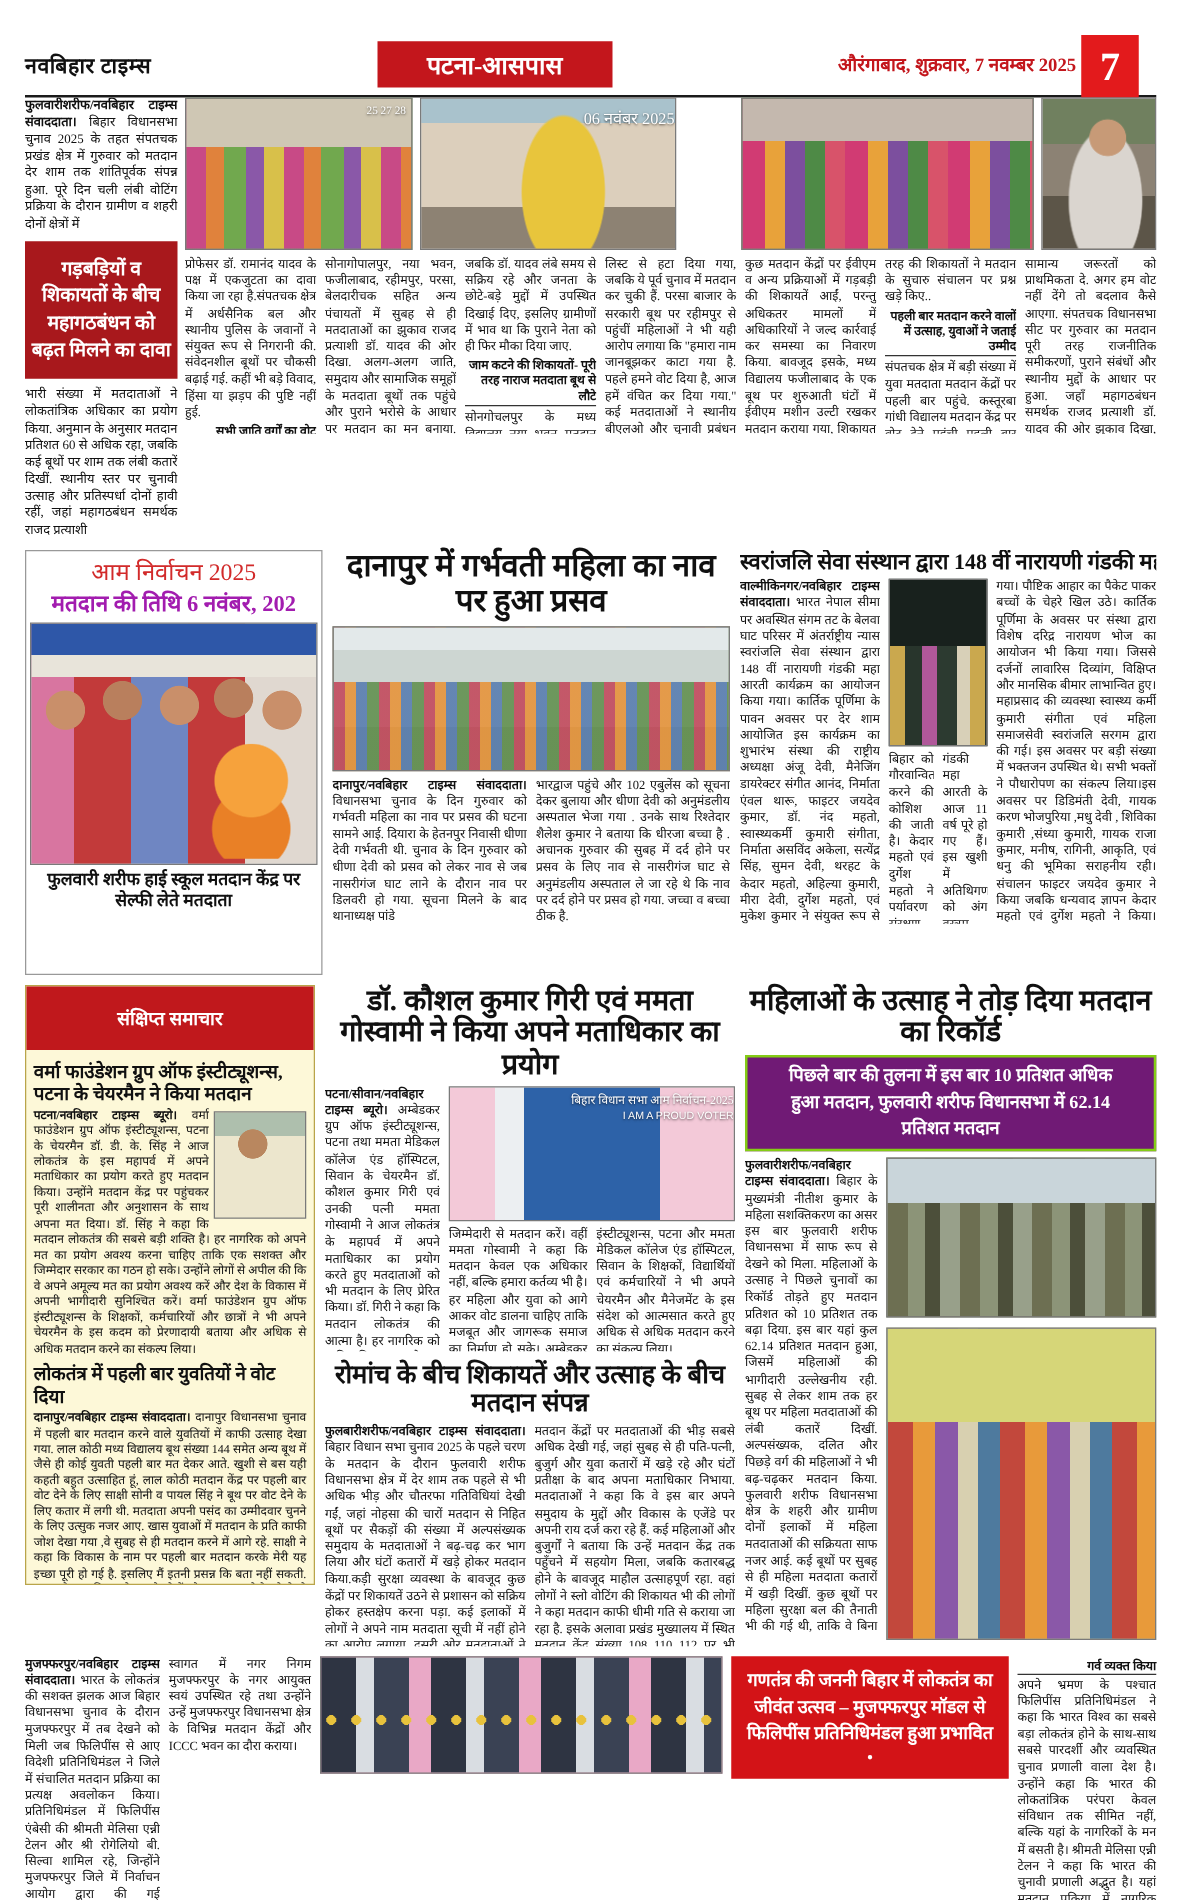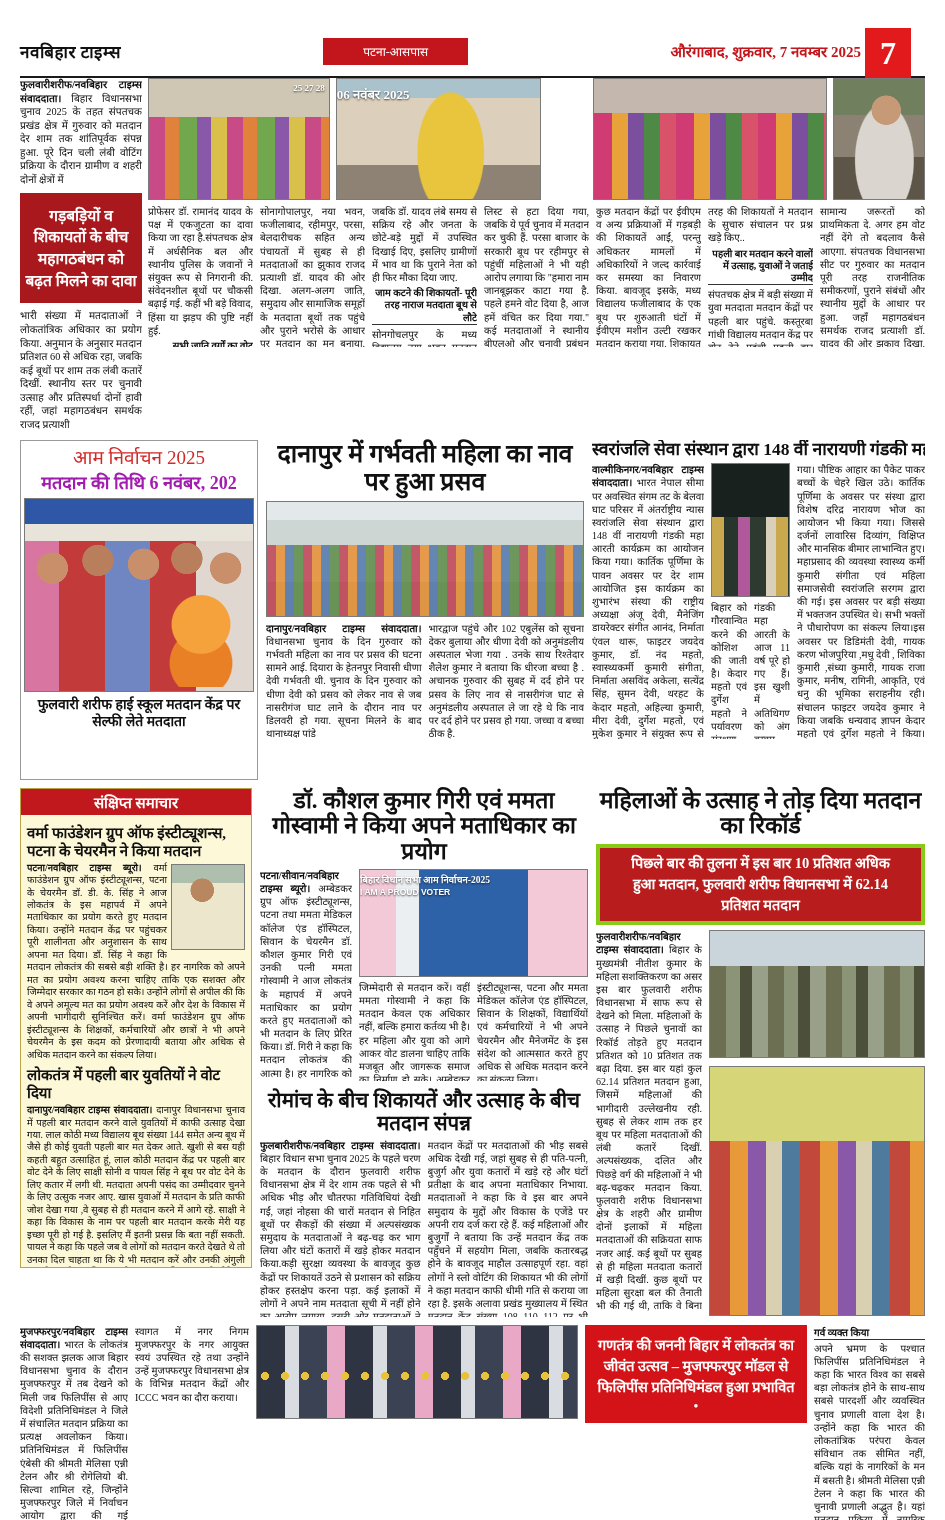--- a/index.html
+++ b/index.html
@@ -3,34 +3,34 @@
 <meta charset="utf-8">
 <style>
   html,body{margin:0;padding:0;background:#e8e8e8}
   .page{width:945px;height:1520px;margin:0 auto;background:#fff;position:relative;overflow:hidden;
         font-family:"Liberation Serif","DejaVu Serif",serif;color:#101010}
   .inner{padding:0 20px}
   
   .hdr{position:relative;margin:26px 20px 0 20px;border-bottom:2.5px solid #1a1a1a;height:50px;
        display:flex;align-items:center;justify-content:space-between}
   .masthead{font-size:17px;font-weight:700;letter-spacing:.5px}
-  .section-box{background:#c3161c;color:#fff;font-weight:400;font-size:12px;padding:5px 40px}
+  .section-box{background:#c3161c;color:#fff;font-weight:700;font-size:20px;padding:5px 40px}
   .dateline{color:#c3161c;font-weight:700;font-size:15px;margin-right:64px}
   .pagebox{position:absolute;right:14px;top:2px;width:46px;height:50px;background:#e31a1c;color:#fff;
            font-weight:700;font-size:32px;display:flex;align-items:center;justify-content:center}
   
   .h-main{font-size:36px;font-weight:800;text-align:center;line-height:1.05;margin:8px 0 6px 0;letter-spacing:-.5px}
   .h2{font-weight:800;text-align:center;line-height:1.12}
   .byline{font-weight:700}
   .col{font-size:10px;line-height:1.32;text-align:justify;overflow:hidden}
   .subhead{font-weight:700;text-align:right;border-bottom:1px solid #333;margin:3px 0;line-height:1.25}
-  .boldline{font-weight:700;text-align:left}
+  .boldline{font-weight:700;text-align:right}
   
   .ph{position:relative;border:1px solid #7a7a7a;overflow:hidden;background:#b9b2a4}
-  .ph .ovl{position:absolute;left:0;right:0;text-align:left;color:#fff;font-weight:700;text-shadow:0 1px 2px rgba(0,0,0,.7)}
+  .ph .ovl{position:absolute;left:0;right:0;text-align:right;color:#fff;font-weight:400;text-shadow:0 1px 2px rgba(0,0,0,.7)}
   .queue1{background:linear-gradient(180deg,#cfc7b4 0 32%,rgba(0,0,0,0) 32%),
           repeating-linear-gradient(90deg,#c84a86 0 16px,#e0823c 16px 30px,#71a84e 30px 48px,#8a58a8 48px 62px,#d8c04a 62px 78px);background-color:#86a674}
   .queue2{background:linear-gradient(180deg,#c4b8ae 0 28%,rgba(0,0,0,0) 28%),
           repeating-linear-gradient(90deg,#d13b73 0 18px,#e8a23a 18px 34px,#7c4f9e 34px 50px,#4e8a46 50px 66px,#d8536a 66px 82px);background-color:#7e9b6c}
   .manyellow{background:radial-gradient(ellipse 34px 62px at 56% 62%,#e8c53c 0 96%,rgba(0,0,0,0) 100%),
              linear-gradient(180deg,#a9c2cc 0 16%,#dccfbc 16% 72%,#8d8273 72%)}
   .girl{background:radial-gradient(circle 15px at 58% 26%,#c79a77 0 96%,rgba(0,0,0,0) 100%),
         radial-gradient(ellipse 30px 58px at 56% 68%,#dad5cf 0 96%,rgba(0,0,0,0) 100%),
         linear-gradient(180deg,#70805f 0 30%,#8c8274 30% 65%,#5c5548 65%)}
   .river{background:linear-gradient(180deg,#e3e9ea 0 16%,#cdd6d2 16% 38%,rgba(0,0,0,0) 38%),
@@ -56,27 +56,27 @@
           repeating-linear-gradient(90deg,#6d6f52 0 16px,#8c9478 16px 30px,#4c4f3a 30px 42px,#98a08a 42px 58px),
           linear-gradient(180deg,rgba(0,0,0,0) 0 76%,#6f6a52 76%);background-color:#7d8266}
   .classroom{background:linear-gradient(180deg,#d6d678 0 30%,rgba(0,0,0,0) 30%),
              repeating-linear-gradient(90deg,#c2483c 0 20px,#e89a3a 20px 38px,#8a58a8 38px 56px,#d8d0b0 56px 72px,#4e7a9e 72px 90px);background-color:#c8c9a2}
   .garland{background:repeating-linear-gradient(90deg,#2e3442 0 28px,#d9dde2 28px 42px,#3a4254 42px 70px,#e9a8c6 70px 88px);background-color:#e9a8c6}
   .gdots{position:absolute;left:0;right:0;top:46%;height:16px;
          background:radial-gradient(circle 4px at 8px 8px,#e8c23c 0 96%,rgba(0,0,0,0) 100%);background-size:20px 16px}
   
   .claim-box{background:#a8181c;color:#fff;font-weight:700;font-size:15.5px;text-align:center;
              padding:12px 4px;margin:6px 0;line-height:1.4}
-  .red-sub{background:#b91c1c;color:#fff;font-weight:700;font-size:14.5px;text-align:center;
-           padding:5px 26px;line-height:1.45;border:4px solid #84cc16}
+  .red-sub{background:#701a75;color:#fff;font-weight:700;font-size:14.5px;text-align:center;
+           padding:5px 26px;line-height:1.45;border:2px solid #84cc16}
   .foreign-box{background:#d31317;color:#fff;font-weight:700;font-size:14.5px;text-align:center;
                padding:10px 10px;line-height:1.45}
   
   .briefs{border:1px solid #b9a44a;background:#fdf8d8}
-  .briefs-bar{background:#c0181c;color:#fff;font-weight:700;font-size:15px;text-align:center;padding:3px 0}
+  .briefs-bar{background:#c0181c;color:#fff;font-weight:700;font-size:15px;text-align:center;padding:15px 0}
   .brief-h{font-weight:800;font-size:15px;line-height:1.2;margin:5px 0 2px 0}
   .brief-t{font-size:9.6px;line-height:1.3;text-align:justify}
   
   .row{display:flex}
   .gap6{gap:6px}.gap7{gap:7px}.gap8{gap:8px}
   .cap{font-weight:700;text-align:center;line-height:1.25}
 </style>
 </head>
 <body>
 

